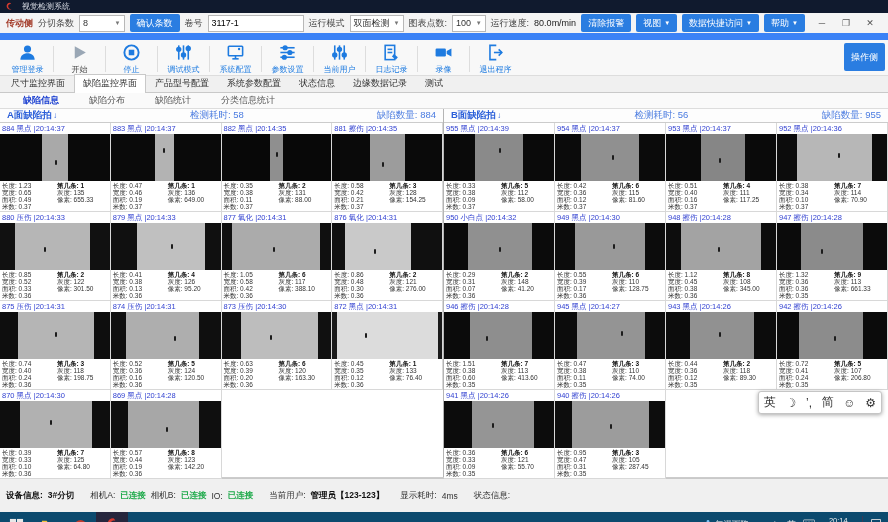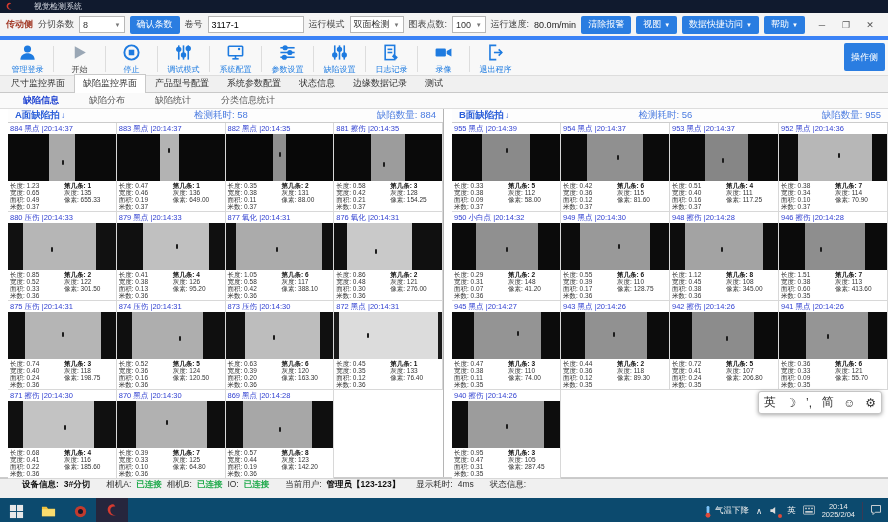--- a/index.html
+++ b/index.html
@@ -1,24 +1,24 @@
 <!DOCTYPE html>
 <html><head>
 <meta charset="utf-8">
 <style>
   * { box-sizing: border-box; margin: 0; padding: 0; }
   html,body { width:888px; height:522px; overflow:hidden; }
   body { font-family:"Liberation Sans",sans-serif; background:#f0f0f0; position:relative; font-size:9px; color:#333; }
 
   
-  .titlebar { height:13px; background:#101a2e; color:#d8dce4; display:flex; align-items:center; gap:20px; padding:0 5px; font-size:8px; }
+  .titlebar { height:13px; background:#101a2e; color:#d8dce4; display:flex; align-items:center; gap:8px; padding:0 5px; font-size:8px; }
   .logo-flame { width:9px; height:9px; display:inline-block; }
 
   
-  .row1 { height:27px; background:#f4f4f4; display:flex; align-items:center; gap:5px; padding:0 6px; border-bottom:4px solid #3b82f6; }
+  .row1 { height:27px; background:#f4f4f4; display:flex; align-items:center; gap:5px; padding:0 6px; border-bottom:7px solid #3b82f6; }
   .lbl { font-size:9px; color:#444; white-space:nowrap; }
   .lbl-side { color:#a33c2a; font-weight:bold; }
   .combo { background:#fff; border:1px solid #b8b8b8; height:17px; display:flex; align-items:center; justify-content:space-between; padding:0 3px; font-size:9px; gap:4px; }
   .combo .arr { color:#777; font-size:6px; }
   .tinput { background:#fff; border:1px solid #b8b8b8; height:17px; font-size:9px; padding:0 3px; font-family:"Liberation Sans",sans-serif; }
   .btn-blue { background:#2a7de1; color:#fff; border:none; height:18px; padding:0 7px; border-radius:2px; font-size:9px; display:flex; align-items:center; gap:3px; white-space:nowrap; font-family:"Liberation Sans",sans-serif; }
   .btn-blue .arr { font-size:6px; }
   .speed-val { font-size:9px; color:#222; }
   .winctl { margin-left:auto; display:flex; gap:0; }
   .winbtn { width:24px; text-align:center; color:#555; font-size:9px; cursor:default; }
@@ -34,41 +34,41 @@
   
   .tabs1 { height:17px; background:#f0f0f0; border-bottom:1px solid #c9c9c9; display:flex; align-items:flex-end; font-size:9px; padding-left:2px; }
   .tab1 { padding:2px 8px 2px; color:#333; border:1px solid transparent; border-bottom:none; }
   .tab1.active { background:#fff; border-color:#c9c9c9; position:relative; top:1px; padding-bottom:3px; }
   .tabs2 { height:16px; background:#fafafa; border-bottom:1px solid #ddd; display:flex; align-items:center; font-size:9px; padding-left:8px; }
   .tab2 { padding:0 15px; color:#555; }
   .tab2.active { color:#1a3fd0; font-weight:bold; }
 
   
   .panels { display:flex; height:369px; background:#fff; border-bottom:1px solid #ccc; }
-  .panel { width:444px; display:flex; flex-direction:column; border-right:1px solid #b5b5b5;padding-left:8px; }
+  .panel { width:444px; display:flex; flex-direction:column; border-right:1px solid #b5b5b5; }
   .panel:last-child { border-right:none; }
   .phead { height:20px; display:flex; align-items:center; font-size:9.5px; border-bottom:1px solid #ccc; padding:0 7px; background:#fdfdfd; }
   .ptitle { color:#2b5fd9; font-weight:bold; }
   .parr { color:#2b5fd9; font-size:8px; margin-left:1px; }
   .pstat { color:#4a7be0; margin-left:auto; }
   .pstat2 { color:#4a7be0; margin-left:auto; }
   .grid { flex:1; display:grid; grid-template-columns:repeat(4,1fr); grid-auto-rows:1fr; }
   .cell { border-right:1px solid #d8d8d8; border-bottom:1px solid #d8d8d8; display:flex; flex-direction:column; overflow:hidden; background:#fff; }
   .cell-h { font-size:7.5px; color:#2f3fd0; padding:1px 2px 0; white-space:nowrap; height:11px; }
   .thumb { height:47px; position:relative; overflow:hidden; }
   .band { position:absolute; top:0; bottom:0; }
   .defect { position:absolute; width:2px; height:5px; background:#1c1c1c; border-radius:1px; }
   .meta { flex:1; display:flex; font-size:6.5px; line-height:7px; color:#333; padding:1px 2px; }
   .mcol { width:52%; }
   .mcol.right { width:48%; }
   .mline { white-space:nowrap; }
   .mline.bold { font-weight:bold; color:#111; }
 
   
-  .status { height:20px; background:#f0f0f0; border-top:1px solid #c9c9c9; display:flex; align-items:flex-start; gap:5px; padding:0 22px; font-size:8.5px; }
+  .status { height:34px; background:#f0f0f0; border-top:1px solid #c9c9c9; display:flex; align-items:center; gap:5px; padding:0 6px; font-size:8.5px; }
   .bold { font-weight:bold; color:#111; }
   .green { color:#1faa4b; font-weight:bold; }
   .gap10 { width:6px; }
 
   
   .taskbar { height:26px; background:#0c4a6e; display:flex; align-items:center; color:#eee; }
   .tb-icon { width:32px; height:26px; display:flex; align-items:center; justify-content:center; }
   .tb-icon svg { width:15px; height:15px; }
   .tb-icon.active { background:#26263d; border-bottom:2px solid #4fa3ff; }
   .tray { margin-left:auto; display:flex; align-items:center; gap:7px; padding-right:6px; font-size:8.5px; }
@@ -193,21 +193,21 @@
     <div class="tsep"></div>
     <div class="tool">
       <span><svg viewBox="0 0 24 24" stroke="#1e7be0" stroke-width="2" fill="#1e7be0">
           <line x1="6" y1="3" x2="6" y2="21"></line>
           <line x1="12" y1="3" x2="12" y2="21"></line>
           <line x1="18" y1="3" x2="18" y2="21"></line>
           <circle cx="6" cy="15" r="2.4"></circle>
           <circle cx="12" cy="8" r="2.4"></circle>
           <circle cx="18" cy="15" r="2.4"></circle>
         </svg></span>
-      <span>缺陷设置</span>
+      <span>当前用户</span>
     </div>
     <div class="tsep"></div>
     <div class="tool">
       <span><svg viewBox="0 0 24 24" fill="none" stroke="#1e7be0" stroke-width="2">
           <rect x="4" y="3" width="12" height="18"></rect>
           <line x1="7" y1="8" x2="13" y2="8"></line>
           <line x1="7" y1="12" x2="13" y2="12"></line>
           <path d="M15 14l5 4-2.5 3-5-4z" fill="#1e7be0" stroke="none"></path>
         </svg></span>
       <span>日志记录</span>
@@ -491,40 +491,20 @@
               <div class="mline">米数: 0.36</div>
             </div>
             <div class="mcol right">
               <div class="mline bold">第几条: 1</div>
               <div class="mline">灰度: 133</div>
               <div class="mline">像素: 76.40</div>
             </div>
           </div>
         </div>
         <div class="cell">
-          <div class="cell-h">871 擦伤 |20:14:30</div>
-          <div class="thumb" style="background: rgb(16, 16, 16);">
-            <div class="band" style="left: 14%; width: 66%; background: rgb(195, 195, 195);"></div>
-            <div class="defect" style="left: 52%; top: 50%;"></div>
-          </div>
-          <div class="meta">
-            <div class="mcol">
-              <div class="mline">长度: 0.68</div>
-              <div class="mline">宽度: 0.41</div>
-              <div class="mline">面积: 0.22</div>
-              <div class="mline">米数: 0.36</div>
-            </div>
-            <div class="mcol right">
-              <div class="mline bold">第几条: 4</div>
-              <div class="mline">灰度: 116</div>
-              <div class="mline">像素: 185.60</div>
-            </div>
-          </div>
-        </div>
-        <div class="cell">
           <div class="cell-h">870 黑点 |20:14:30</div>
           <div class="thumb" style="background: rgb(14, 14, 14);">
             <div class="band" style="left: 18%; width: 66%; background: rgb(177, 177, 177);"></div>
             <div class="defect" style="left: 46%; top: 40%;"></div>
           </div>
           <div class="meta">
             <div class="mcol">
               <div class="mline">长度: 0.39</div>
               <div class="mline">宽度: 0.33</div>
               <div class="mline">面积: 0.10</div>
@@ -697,20 +677,40 @@
             <div class="mcol">
               <div class="mline">长度: 1.12</div>
               <div class="mline">宽度: 0.45</div>
               <div class="mline">面积: 0.38</div>
               <div class="mline">米数: 0.36</div>
             </div>
             <div class="mcol right">
               <div class="mline bold">第几条: 8</div>
               <div class="mline">灰度: 108</div>
               <div class="mline">像素: 345.00</div>
+            </div>
+          </div>
+        </div>
+        <div class="cell">
+          <div class="cell-h">947 擦伤 |20:14:28</div>
+          <div class="thumb" style="background: rgb(11, 11, 11);">
+            <div class="band" style="left: 22%; width: 56%; background: rgb(139, 139, 139);"></div>
+            <div class="defect" style="left: 40%; top: 55%;"></div>
+          </div>
+          <div class="meta">
+            <div class="mcol">
+              <div class="mline">长度: 1.32</div>
+              <div class="mline">宽度: 0.36</div>
+              <div class="mline">面积: 0.36</div>
+              <div class="mline">米数: 0.35</div>
+            </div>
+            <div class="mcol right">
+              <div class="mline bold">第几条: 9</div>
+              <div class="mline">灰度: 113</div>
+              <div class="mline">像素: 661.33</div>
             </div>
           </div>
         </div>
         <div class="cell">
           <div class="cell-h">946 擦伤 |20:14:28</div>
           <div class="thumb" style="background: rgb(11, 11, 11);">
             <div class="band" style="left: 24%; width: 56%; background: rgb(142, 142, 142);"></div>
             <div class="defect" style="left: 38%; top: 52%;"></div>
           </div>
           <div class="meta">

